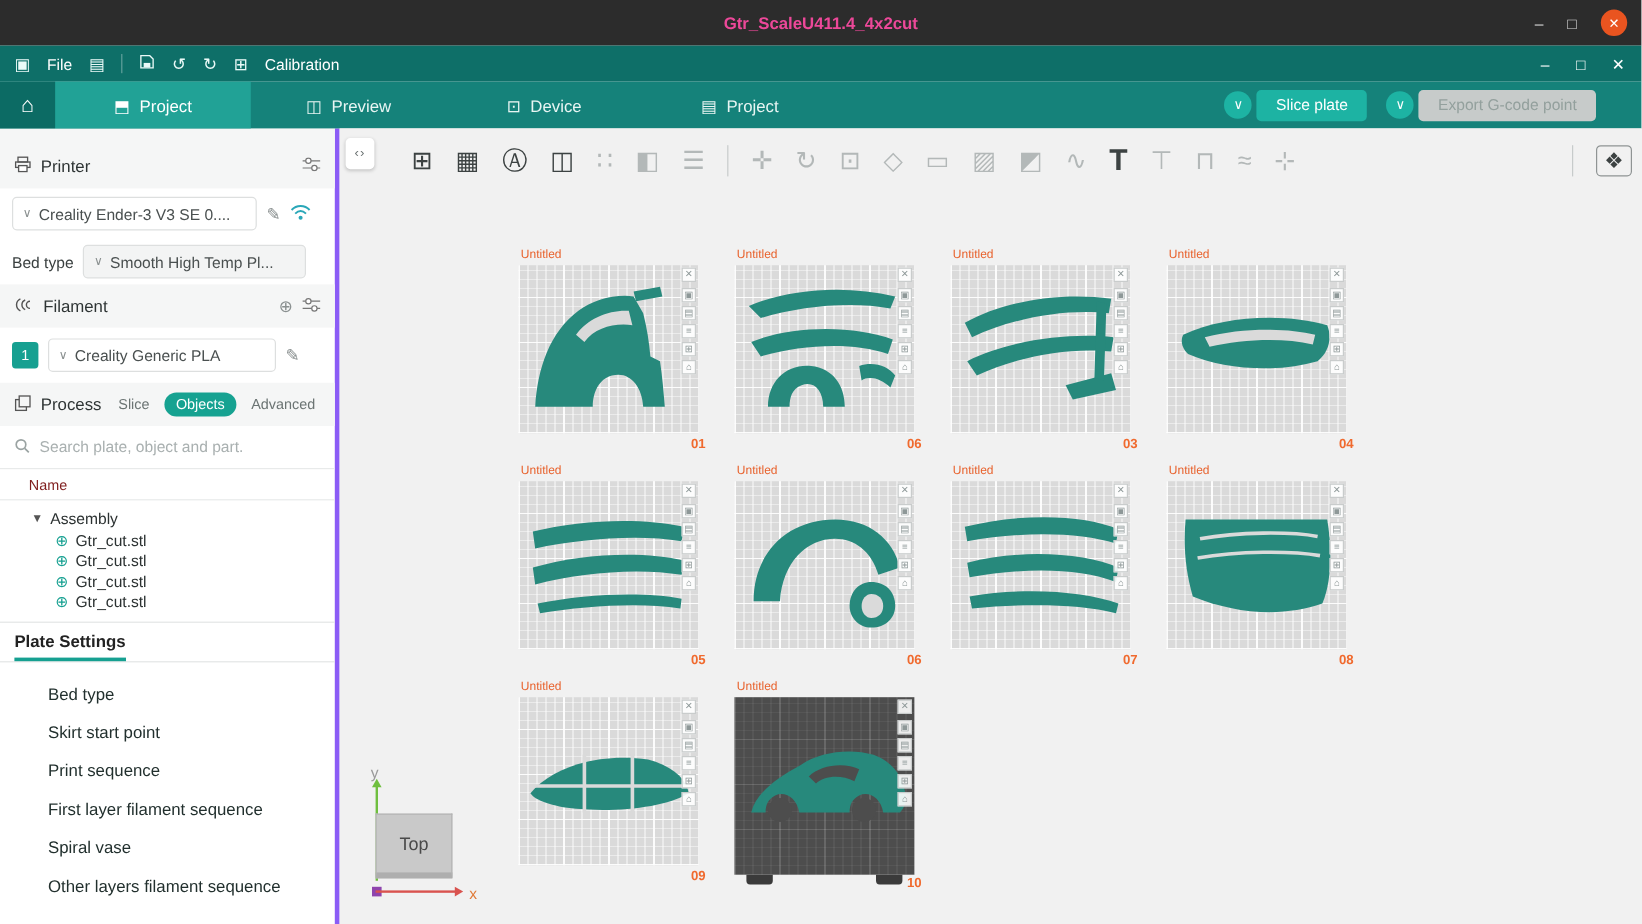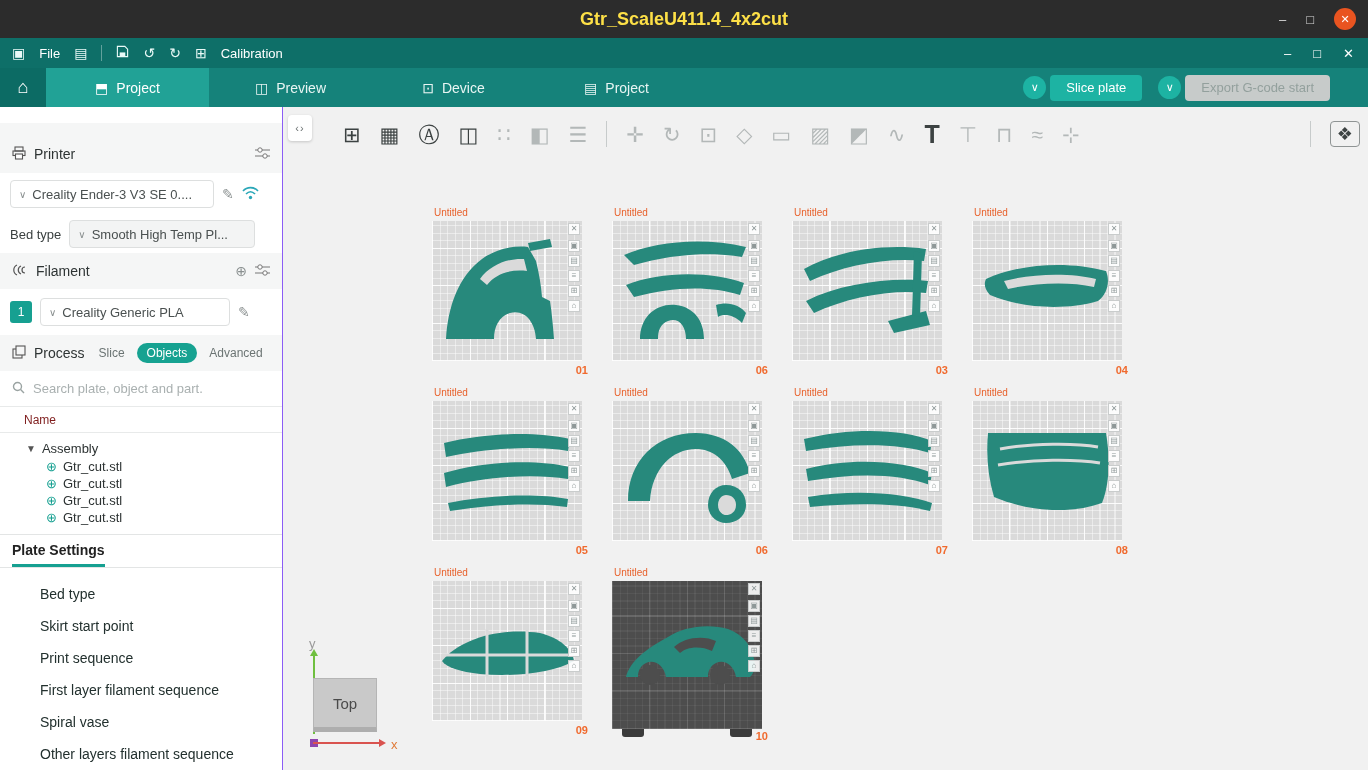--- a/index.html
+++ b/index.html
@@ -1,20 +1,20 @@
 <!DOCTYPE html>
 <html><head>
 <meta charset="utf-8">
 <style>
   * { box-sizing: border-box; margin: 0; padding: 0; }
   html,body { width:1368px; height:770px; overflow:hidden; font-family:"Liberation Sans",sans-serif; background:#f1f1f1; }
 
   
   .titlebar { height:38px; background:#2c2c2c; position:relative; display:flex; align-items:center; justify-content:center; }
-  .titlebar .title { color:#fde047; font-weight:bold; font-size:18px; }
+  .titlebar .title { color:#ec4899; font-weight:bold; font-size:14px; }
   .tb-controls { position:absolute; right:12px; top:0; height:38px; display:flex; align-items:center; gap:20px; }
   .tb-controls .glyph { color:#d9d9d9; font-size:13px; cursor:default; }
   .close-ball { width:22px; height:22px; border-radius:50%; background:#e95420; color:#fff; font-size:11px; display:flex; align-items:center; justify-content:center; }
 
   
   .menubar { height:30px; background:#0e6f68; display:flex; align-items:center; color:#fff; font-size:13px; padding:0 12px; gap:14px; position:relative; }
   .menubar .mi { font-size:14px; color:#eafaf8; }
   .menubar .mlabel { font-size:13px; }
   .menubar .msep { width:1px; height:16px; background:rgba(255,255,255,.35); }
   .mb-controls { position:absolute; right:14px; display:flex; gap:22px; color:#fff; font-size:13px; }
@@ -27,21 +27,21 @@
   .tab.active { background:#21a296; color:#fff; }
   .actions { position:absolute; right:38px; top:0; height:39px; display:flex; align-items:center; gap:16px; }
   .act-group { display:flex; align-items:center; gap:4px; }
   .drop-ball { width:23px; height:23px; border-radius:50%; background:#1db3a3; color:#fff; font-size:11px; display:flex; align-items:center; justify-content:center; }
   .pill { height:26px; border-radius:4px; padding:0 16px; font-size:13px; display:flex; align-items:center; }
   .pill.slice { background:#1db3a3; color:#fff; }
   .pill.export { background:#c7cbca; color:#93a09d; }
 
   
   .content { display:flex; height:663px; }
-  .sidebar { width:283px; background:#ffffff; border-right:1px solid #8b5cf6; display:flex; flex-direction:column; font-size:13px; color:#3a4040;justify-content:flex-end; }
+  .sidebar { width:283px; background:#ffffff; border-right:4px solid #8b5cf6; display:flex; flex-direction:column; font-size:13px; color:#3a4040; }
   .viewport { position:relative; flex:1; background:#f1f1f1; overflow:hidden; }
 
   
   .sec-head { background:#f5f6f6; display:flex; align-items:center; padding:0 12px; gap:8px; height:36px; }
   .sec-head.first { height:50px; padding-top:12px; }
   .sec-title { font-size:14px; color:#2e3434; }
   .flex-sp { flex:1; }
   .row { display:flex; align-items:center; padding:0 10px; gap:8px; }
   .printer-row { height:42px; }
   .bed-row { height:38px; }
@@ -177,21 +177,21 @@
         <span>Project</span>
       </div>
     </div>
   <div class="actions">
     <div class="act-group">
       <span class="drop-ball">∨</span>
       <span class="pill slice">Slice plate</span>
     </div>
     <div class="act-group">
       <span class="drop-ball">∨</span>
-      <span class="pill export">Export G-code start</span>
+      <span class="pill export">Export G-code point</span>
     </div>
   </div>
 </div>
 
 <div class="content">
 
   <div class="sidebar">
 
     <div class="sec-head first">
       <span>

